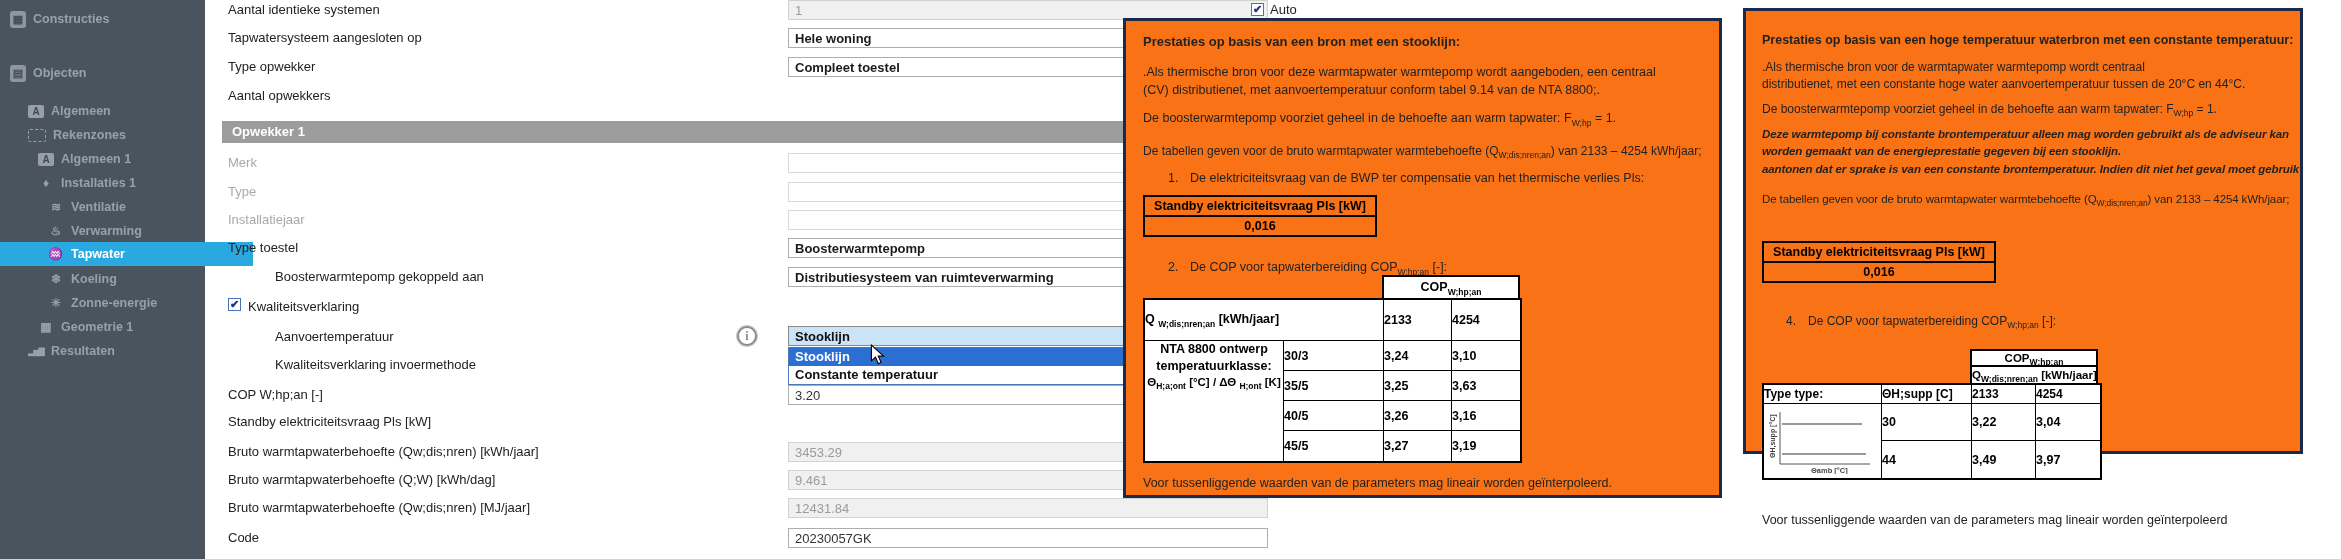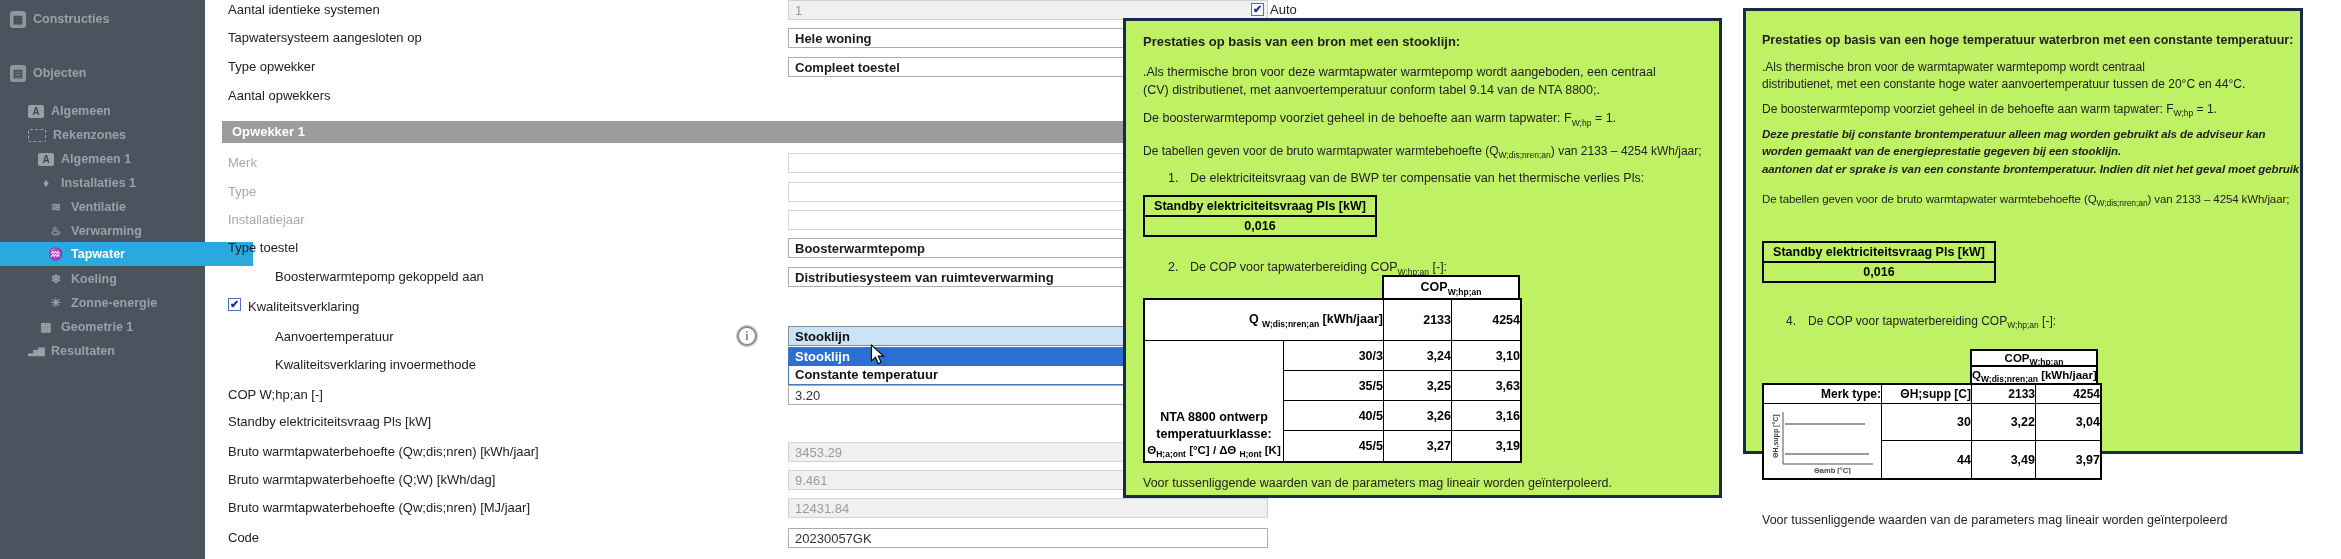--- a/index.html
+++ b/index.html
@@ -41,35 +41,35 @@
   
   #aanvoer-select{position:absolute;left:788px;top:326px;width:480px;height:20px;box-sizing:border-box;
                   border:1px solid #8a8a8a;background:#cbe3f6;font-size:13px;font-weight:bold;color:#111;
                   padding:2px 6px 0 6px;z-index:5;}
   #aanvoer-list{position:absolute;left:788px;top:347px;width:480px;box-sizing:border-box;
                 border:1px solid #4a77b8;background:#fff;z-index:6;}
   .dd-item{height:18px;font-size:13px;font-weight:bold;color:#111;padding:1px 0 0 6px;box-sizing:border-box;}
   .dd-item.hl{background:#2c6fd2;color:#fff;}
 
   
-  .popup{position:absolute;background:#bef264;border:3px solid #1b2a4a;box-sizing:border-box;z-index:10;}
+  .popup{position:absolute;background:#f97316;border:3px solid #1b2a4a;box-sizing:border-box;z-index:10;}
   .pp-text{position:absolute;font-size:12.5px;color:#222;line-height:1.45;}
   .pp-title{font-weight:bold;font-size:13px;white-space:nowrap;}
   .pp-line{white-space:nowrap;}
   .pp-warning{font-weight:bold;font-style:italic;font-size:11.5px;letter-spacing:-0.1px;line-height:1.5;}
   .pp-num{display:inline-block;width:22px;}
   sub{font-size:8.5px;}
   .stable{position:absolute;border:2px solid #000;box-sizing:border-box;text-align:center;}
   .stable .sth{font-weight:bold;font-size:12.5px;border-bottom:2px solid #000;padding:2px 0;}
   .stable .stv{font-weight:bold;font-size:12.5px;padding:2px 0;}
   .copcell{position:absolute;border:2px solid #000;box-sizing:border-box;text-align:center;
            font-weight:bold;font-size:12.5px;background:#fff;padding-top:3px;}
   .grid-table{position:absolute;display:grid;border:2px solid #000;box-sizing:border-box;background:#fff;}
   .gcell{border-right:1px solid #000;border-bottom:1px solid #000;display:flex;align-items:center;
-         justify-content:flex-end;font-size:12.5px;font-weight:bold;text-align:center;box-sizing:border-box;}
+         justify-content:flex-start;font-size:12.5px;font-weight:bold;text-align:center;box-sizing:border-box;}
   .gcell.lastcol{border-right:none;}
   .gcell.lastrow{border-bottom:none;}
   .nowrap{white-space:nowrap;}
 
   
   #cursor{position:absolute;left:870px;top:344px;z-index:30;}
 </style>
 </head>
 <body>
 
@@ -244,38 +244,38 @@
   </div>
 
   <div class="popup" style="left:1743px;top:8px;width:560px;height:446px;">
     <div class="pp-text pp-title" style="left:16px;top:20px;font-size:12.5px;">Prestaties op basis van een hoge temperatuur waterbron met een constante temperatuur:</div>
     <div class="pp-text" style="left:16px;top:48px;width:530px;font-size:12px;">
       <div class="pp-line">.Als thermische bron voor de warmtapwater warmtepomp wordt centraal</div>
       <div class="pp-line">distributienet, met een constante hoge water aanvoertemperatuur tussen de 20°C en 44°C.</div>
     </div>
     <div class="pp-text pp-line" style="left:16px;top:90px;font-size:12px;"><span>De boosterwarmtepomp voorziet geheel in de behoefte aan warm tapwater: F</span><sub>W;hp</sub><span> = 1.</span></div>
     <div class="pp-text pp-warning" style="left:16px;top:115px;">
-      <div class="pp-line">Deze prestatie bij constante brontemperatuur alleen mag worden gebruikt als de adviseur kan</div>
+      <div class="pp-line">Deze warmtepomp bij constante brontemperatuur alleen mag worden gebruikt als de adviseur kan</div>
       <div class="pp-line">worden gemaakt van de energieprestatie gegeven bij een stooklijn.</div>
       <div class="pp-line">aantonen dat er sprake is van een constante brontemperatuur. Indien dit niet het geval moet gebruik</div>
     </div>
     <div class="pp-text pp-line" style="left:16px;top:180px;font-size:11.5px;letter-spacing:-0.1px;"><span>De tabellen geven voor de bruto warmtapwater warmtebehoefte (Q</span><sub>W;dis;nren;an</sub><span>) van 2133 – 4254 kWh/jaar;</span></div>
 
     <div class="stable" style="left:16px;top:230px;width:234px;">
       <div class="sth">Standby elektriciteitsvraag Pls [kW]</div>
       <div class="stv">0,016</div>
     </div>
 
     <div class="pp-text pp-line" style="left:40px;top:302px;font-size:12px;"><span class="pp-num">4.</span><span>De COP voor tapwaterbereiding COP</span><sub>W;hp;an</sub><span> [-]:</span></div>
 
     <div class="copcell" style="left:224px;top:338px;width:128px;height:18px;font-size:11.5px;padding-top:1px;"><span>COP</span><sub>W;hp;an</sub></div>
     <div class="copcell" style="left:224px;top:354px;width:128px;height:20px;font-size:11.5px;padding-top:2px;"><span class="nowrap"><span>Q</span><sub>W;dis;nren;an</sub><span> [kWh/jaar]</span></span></div>
 
     <div class="grid-table" style="left:16px;top:372px;grid-template-columns:118px 90px 64px 64px;grid-template-rows:19px 37px 37px;">
-      <div class="gcell" style="grid-column:1;grid-row:1;font-size:12px;">Merk type:</div>
+      <div class="gcell" style="grid-column:1;grid-row:1;font-size:12px;">Type type:</div>
       <div class="gcell" style="grid-column:2;grid-row:1;font-size:12px;">
           <span class="nowrap"><span>ΘH;supp</span><span> [C]</span></span>
         </div>
       <div class="gcell" style="grid-column:3;grid-row:1;font-size:12px;">2133</div>
       <div class="gcell lastcol" style="grid-column:4;grid-row:1;font-size:12px;">4254</div>
 
       <div class="gcell lastrow" style="grid-column:1;grid-row:2/4;padding:2px;">
         <svg width="110" height="66" viewBox="0 0 110 66">
           <line x1="14" y1="4" x2="14" y2="56" stroke="#555" stroke-width="1"></line>
           <line x1="14" y1="56" x2="104" y2="56" stroke="#555" stroke-width="1"></line>

